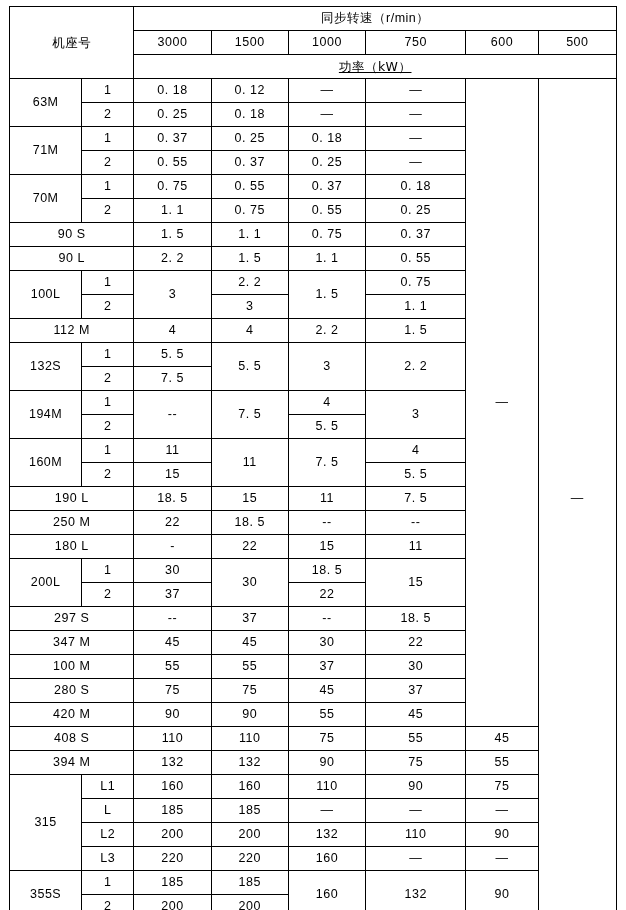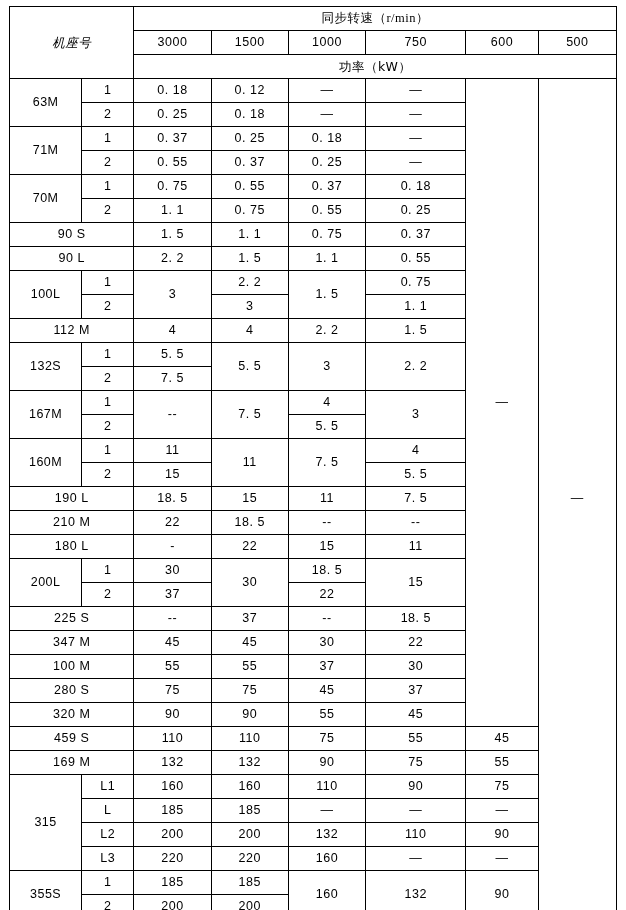--- a/index.html
+++ b/index.html
@@ -35,24 +35,24 @@
     white-space:nowrap;
   }
   
   col.c-frame{width:72px;}
   col.c-sub{width:52px;}
   col.c-v{width:77px;}
   col.c-v750{width:100px;}
   col.c-v600{width:72px;}
   col.c-v500{width:78px;}
 
-  .hdr-frame{font-size:14px;letter-spacing:2px;font-family:"DejaVu Sans",sans-serif;font-style:italic;}
-  .hdr-top{font-size:14px;letter-spacing:1px;font-family:Liberation Serif, serif;height:27px;}
+  .hdr-frame{font-size:14px;letter-spacing:2px;font-family:"DejaVu Sans",sans-serif;}
+  .hdr-top{font-size:14px;letter-spacing:1px;font-family:Liberation Sans, sans-serif;height:27px;}
   .hdr-speed{font-size:13px;letter-spacing:1.2px;height:25px;}
-  .hdr-power{font-size:14px;letter-spacing:1px;font-family:"DejaVu Sans",sans-serif;height:25px;}
+  .hdr-power{font-size:14px;letter-spacing:1px;font-family:"DejaVu Sans",sans-serif;height:25px;text-decoration:underline;}
 
   td.frame-name{font-size:13px;letter-spacing:0.6px;}
   td.frame-wide{font-size:13px;letter-spacing:2.2px;}
   td.sub{font-size:12.5px;}
   td.val{font-size:13px;letter-spacing:1.1px;}
 </style>
 </head>
 <body>
 
 <div id="root">
@@ -180,21 +180,21 @@
         <td class="val" rowspan="2">5. 5</td>
         <td class="val" rowspan="2">3</td>
         <td class="val" rowspan="2">2. 2</td>
       </tr>
       <tr>
         <td class="sub">2</td>
         <td class="val">7. 5</td>
       </tr>
 
       <tr>
-        <td class="frame-name" rowspan="2">167M</td>
+        <td class="frame-name" rowspan="2">194M</td>
         <td class="sub">1</td>
         <td class="val" rowspan="2">--</td>
         <td class="val" rowspan="2">7. 5</td>
         <td class="val">4</td>
         <td class="val" rowspan="2">3</td>
       </tr>
       <tr>
         <td class="sub">2</td>
         <td class="val">5. 5</td>
       </tr>
@@ -215,21 +215,21 @@
 
       <tr>
         <td class="frame-wide" colspan="2">190 L</td>
         <td class="val">18. 5</td>
         <td class="val">15</td>
         <td class="val">11</td>
         <td class="val">7. 5</td>
       </tr>
 
       <tr>
-        <td class="frame-wide" colspan="2">210 M</td>
+        <td class="frame-wide" colspan="2">250 M</td>
         <td class="val">22</td>
         <td class="val">18. 5</td>
         <td class="val">--</td>
         <td class="val">--</td>
       </tr>
 
       <tr>
         <td class="frame-wide" colspan="2">180 L</td>
         <td class="val">-</td>
         <td class="val">22</td>
@@ -245,21 +245,21 @@
         <td class="val">18. 5</td>
         <td class="val" rowspan="2">15</td>
       </tr>
       <tr>
         <td class="sub">2</td>
         <td class="val">37</td>
         <td class="val">22</td>
       </tr>
 
       <tr>
-        <td class="frame-wide" colspan="2">225 S</td>
+        <td class="frame-wide" colspan="2">297 S</td>
         <td class="val">--</td>
         <td class="val">37</td>
         <td class="val">--</td>
         <td class="val">18. 5</td>
       </tr>
       <tr>
         <td class="frame-wide" colspan="2">347 M</td>
         <td class="val">45</td>
         <td class="val">45</td>
         <td class="val">30</td>
@@ -273,37 +273,37 @@
         <td class="val">30</td>
       </tr>
       <tr>
         <td class="frame-wide" colspan="2">280 S</td>
         <td class="val">75</td>
         <td class="val">75</td>
         <td class="val">45</td>
         <td class="val">37</td>
       </tr>
       <tr>
-        <td class="frame-wide" colspan="2">320 M</td>
-        <td class="val">90</td>
-        <td class="val">90</td>
-        <td class="val">55</td>
-        <td class="val">45</td>
-      </tr>
-
-      <tr>
-        <td class="frame-wide" colspan="2">459 S</td>
+        <td class="frame-wide" colspan="2">420 M</td>
+        <td class="val">90</td>
+        <td class="val">90</td>
+        <td class="val">55</td>
+        <td class="val">45</td>
+      </tr>
+
+      <tr>
+        <td class="frame-wide" colspan="2">408 S</td>
         <td class="val">110</td>
         <td class="val">110</td>
         <td class="val">75</td>
         <td class="val">55</td>
         <td class="val">45</td>
       </tr>
       <tr>
-        <td class="frame-wide" colspan="2">169 M</td>
+        <td class="frame-wide" colspan="2">394 M</td>
         <td class="val">132</td>
         <td class="val">132</td>
         <td class="val">90</td>
         <td class="val">75</td>
         <td class="val">55</td>
       </tr>
 
       <tr>
         <td class="frame-name" rowspan="4">315</td>
         <td class="sub">L1</td>

